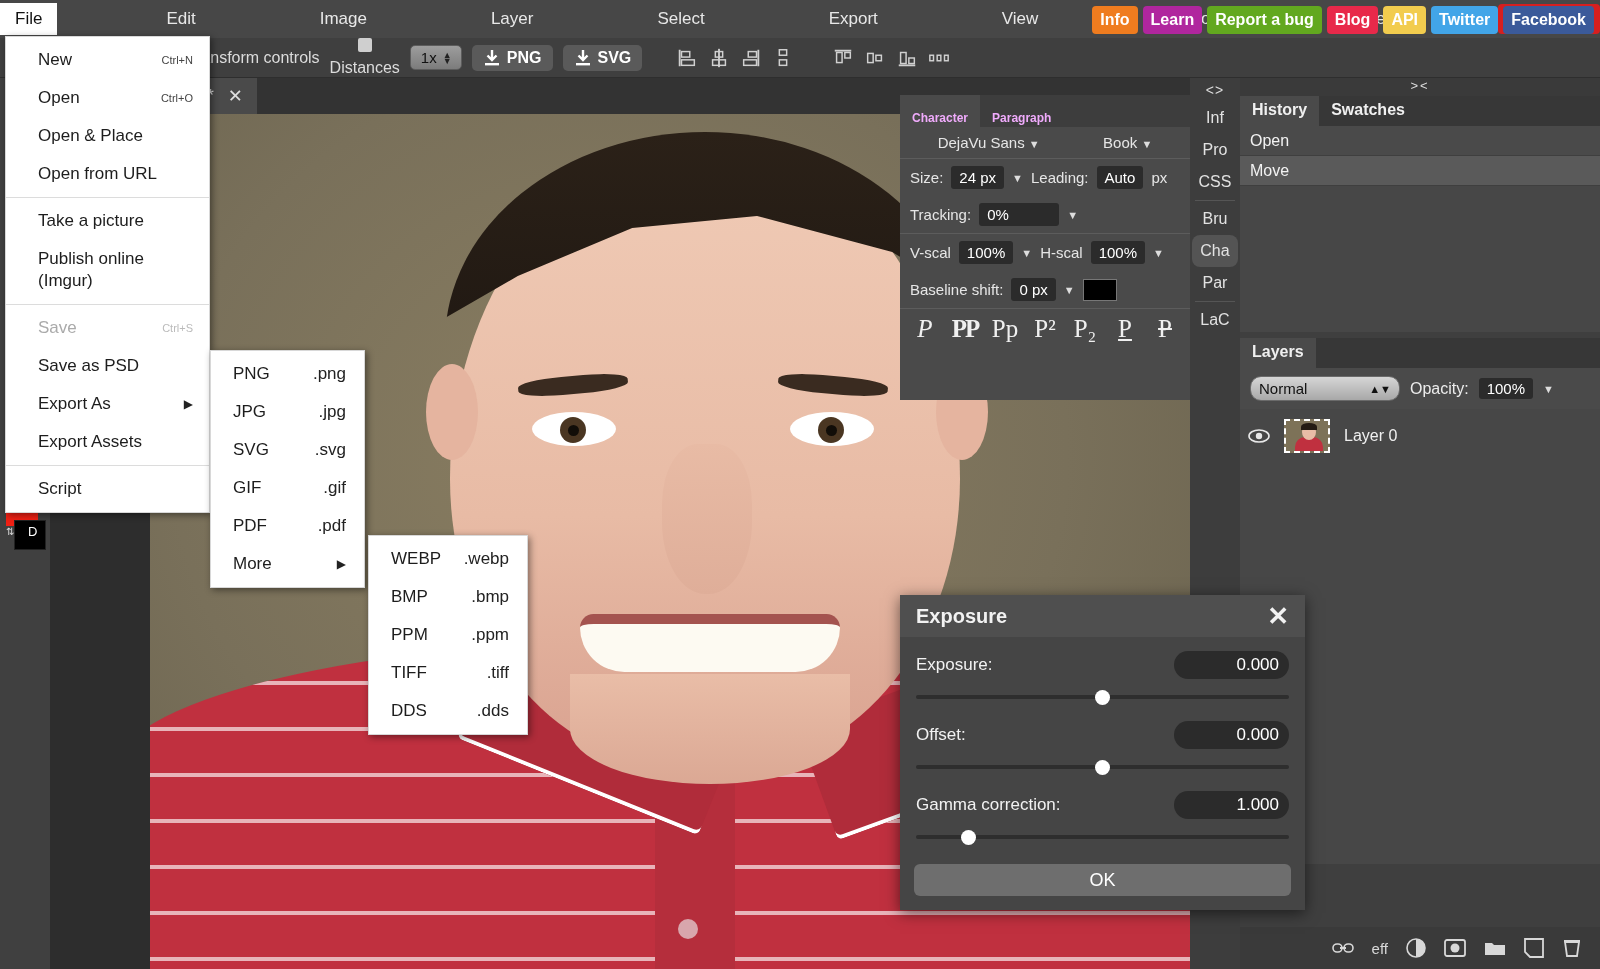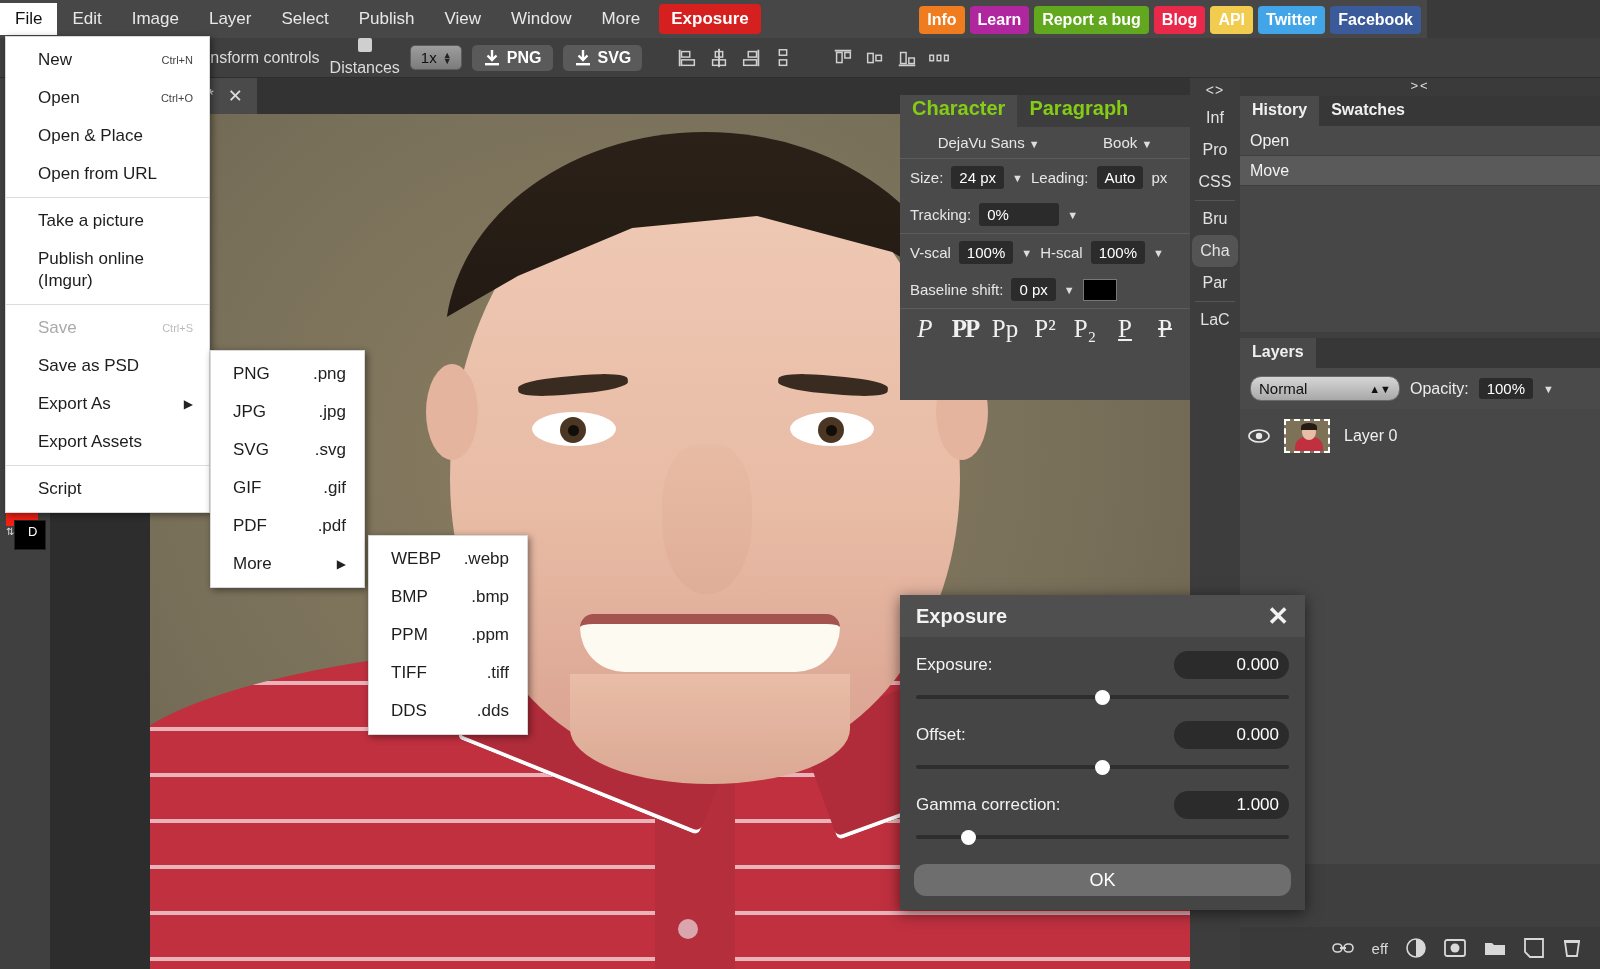--- a/index.html
+++ b/index.html
@@ -7,22 +7,22 @@
     width: 1600px; height: 969px;
     overflow: hidden;
     background: #1f1f1f;
     font-family: "Liberation Sans", sans-serif;
     -webkit-font-smoothing: antialiased;
   }
   #app { position: relative; width: 1600px; height: 969px; background: #3a3a3a; }
 
   
   .menubar {
-    position: absolute; top: 0; left: 0; width: 1427px; height: 38px;
-    background: #474747; display: flex; align-items: center; z-index: 60;
+    position: absolute; top: 0; left: 0; width: 1600px; height: 38px;
+    background: #474747; display: flex; align-items: center; z-index: 60; justify-content: space-between;
   }
   .menubar-item {
     color: #e8e8e8; font-size: 17px; padding: 5px 15px; cursor: default;
     line-height: 22px; white-space: nowrap;
   }
   .menubar-item.active-menu { background: #ffffff; color: #111; }
   .menubar-item.account {
     background: #d61f1f; color: #fff; border-radius: 4px; padding: 4px 12px;
     margin-left: 4px; font-weight: bold;
   }
@@ -144,21 +144,21 @@
      background:#fdfaf2; border-radius: 14px 14px 46px 46px; border-top: 10px solid #a4534f;}
   .ph-chin { position:absolute; left:420px; top:560px; width:280px;height:110px;
      background:linear-gradient(#e9bda7,#dba894); border-radius:0 0 50% 50%;}
 
   
   .charpanel {
     position: absolute; left: 900px; top: 95px; width: 290px; height: 305px;
     background: #4a4a4a; z-index: 30; color: #e6e6e6; font-size: 15px;
   }
   .cp-tabs { display: flex; height: 32px; background: #3d3d3d; }
-  .cp-tab { padding: 2px 12px; font-weight: bold; font-size: 20px; color:#84cc16; }
+  .cp-tab { padding: 16px 12px; font-weight: bold; font-size: 12px; color:#f0abfc; }
   .cp-tab.sel { background: #4a4a4a; }
   .cp-row { display: flex; align-items: center; gap: 8px; padding: 7px 10px; }
   .cp-sec { border-top: 1px solid #5c5c5c; }
   .cp-field {
     background: #2b2b2b; border-radius: 3px; color: #fff; padding: 3px 8px;
     min-width: 40px; text-align: center; font-size: 15px;
   }
   .caret { font-size: 11px; color: #ddd; }
   .cp-color { width: 34px; height: 22px; background: #000; border: 1px solid #777; }
   .cp-styles { display: flex; gap: 0; padding: 6px 8px; justify-content: space-between; }
@@ -249,35 +249,35 @@
   .dlg-val {
     background: #2b2b2b; color:#fff; font-size:17px; padding: 4px 10px;
     width: 115px; text-align: right; border-radius: 14px;
   }
   .slider { position: relative; height: 20px; margin-bottom: 14px; }
   .slider .track { position:absolute; left:0; right:0; top: 8px; height: 4px; background:#2e2e2e; border-radius:2px;}
   .slider .knob { position:absolute; top: 3px; width: 15px; height: 15px; border-radius:50%; background:#fff; }
   .dlg-ok {
     position:absolute; left: 14px; right: 14px; bottom: 14px; height: 32px;
     background: #6e6e6e; color:#fff; font-size: 18px; display:flex;
-    align-items:center; justify-content:center; border-radius: 12px;
+    align-items:center; justify-content:center; border-radius: 6px;
   }
 </style>
 </head>
 <body>
 
 <div id="app">
 
   <div class="menubar">
     <div class="menubar-item active-menu">File</div>
     <div class="menubar-item">Edit</div>
     <div class="menubar-item">Image</div>
     <div class="menubar-item">Layer</div>
     <div class="menubar-item">Select</div>
-    <div class="menubar-item">Publish</div>
+    <div class="menubar-item">Export</div>
     <div class="menubar-item">View</div>
     <div class="menubar-item">Window</div>
     <div class="menubar-item">More</div>
     <div class="menubar-item account">Exposure</div>
 
     <div class="menubar-right">
       <div class="mb-btn" style="background:#ef7c1f">Info</div>
       <div class="mb-btn" style="background:#b0269e">Learn</div>
       <div class="mb-btn" style="background:#62a81f">Report a bug</div>
       <div class="mb-btn" style="background:#e8294a">Blog</div>

